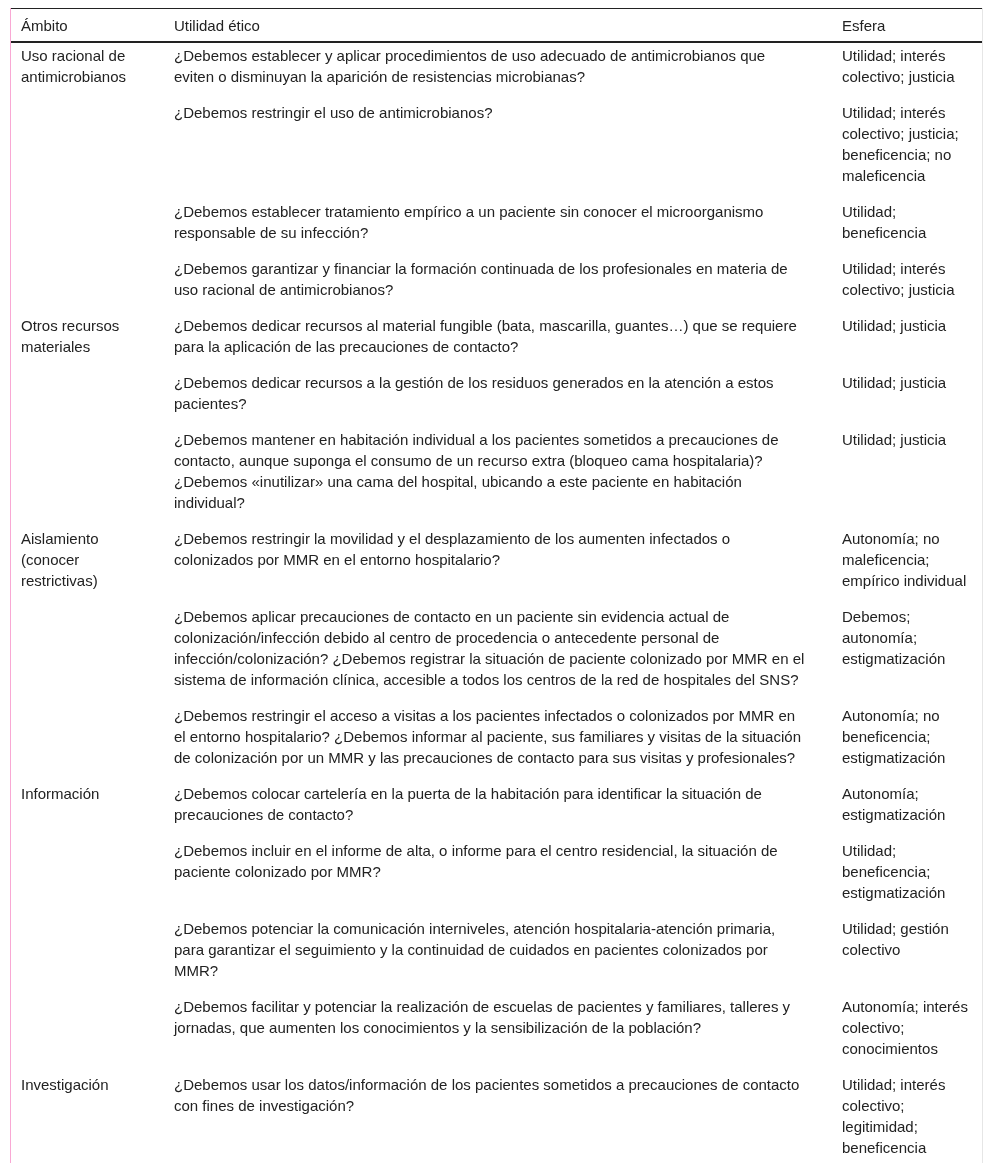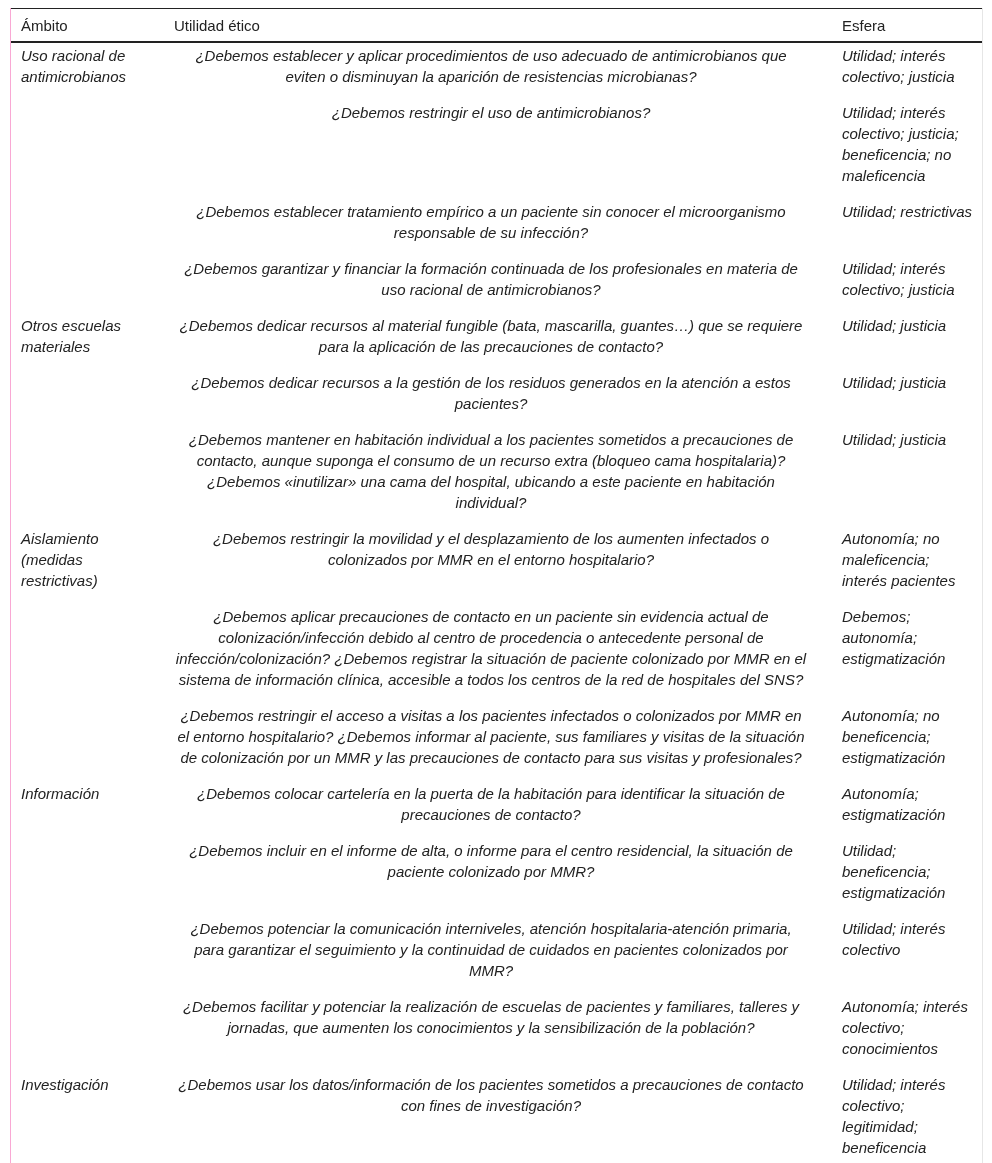--- a/index.html
+++ b/index.html
@@ -4,30 +4,30 @@
 <style>
   html, body { margin: 0; padding: 0; background: #ffffff; }
   body { width: 992px; height: 1163px; position: relative; overflow: hidden;
          font-family: "Liberation Sans", sans-serif; font-size: 15px; color: #222; }
   .frame { position: absolute; left: 10px; top: 8px; width: 971px;
            border-left: 1px solid #f9a8d4; border-right: 1px solid #e6e6e6; }
   table { border-collapse: collapse; width: 100%; table-layout: fixed; }
   thead tr { border-top: 1px solid #222; border-bottom: 2px solid #222; }
   tbody { border-bottom: 2px solid #222; }
   th { font-weight: normal; text-align: left; padding: 6px 10px 5px 10px; line-height: 21px; }
-  td { vertical-align: top; padding: 14px 10px 1px 10px; line-height: 21px; font-style: italic; }
+  td { vertical-align: top; padding: 14px 10px 1px 10px; line-height: 21px; }
   tbody tr.first td { padding-top: 2px; }
   tbody tr.last td { padding-bottom: 8px; }
   col.c1 { width: 153px; }
   col.c2 { width: 662px; }
   col.c3 { width: 156px; }
   td.ambito { padding-left: 10px; }
   td.esfera { padding-left: 16px; padding-right: 6px; }
   th.esfera { padding-left: 16px; }
-  td.problema { padding-right: 18px; text-align: center; }
+  td.problema { padding-right: 18px; }
 </style>
 </head>
 <body>
 
 <div class="frame">
   <table>
     <colgroup>
         <col class="c1">
         <col class="c2">
         <col class="c3">
@@ -44,64 +44,64 @@
           <td class="ambito" rowspan="4">Uso racional de antimicrobianos</td>
           <td class="problema">¿Debemos establecer y aplicar procedimientos de uso adecuado de antimicrobianos que eviten o disminuyan la aparición de resistencias microbianas?</td>
           <td class="esfera">Utilidad; interés colectivo; justicia</td>
         </tr>
         <tr>
           <td class="problema">¿Debemos restringir el uso de antimicrobianos?</td>
           <td class="esfera">Utilidad; interés colectivo; justicia; beneficencia; no maleficencia</td>
         </tr>
         <tr>
           <td class="problema">¿Debemos establecer tratamiento empírico a un paciente sin conocer el microorganismo responsable de su infección?</td>
-          <td class="esfera">Utilidad; restrictivas</td>
+          <td class="esfera">Utilidad; beneficencia</td>
         </tr>
         <tr>
           <td class="problema">¿Debemos garantizar y financiar la formación continuada de los profesionales en materia de uso racional de antimicrobianos?</td>
           <td class="esfera">Utilidad; interés colectivo; justicia</td>
         </tr>
         <tr>
-          <td class="ambito" rowspan="3">Otros escuelas materiales</td>
+          <td class="ambito" rowspan="3">Otros recursos materiales</td>
           <td class="problema">¿Debemos dedicar recursos al material fungible (bata, mascarilla, guantes…) que se requiere para la aplicación de las precauciones de contacto?</td>
           <td class="esfera">Utilidad; justicia</td>
         </tr>
         <tr>
           <td class="problema">¿Debemos dedicar recursos a la gestión de los residuos generados en la atención a estos pacientes?</td>
           <td class="esfera">Utilidad; justicia</td>
         </tr>
         <tr>
           <td class="problema">¿Debemos mantener en habitación individual a los pacientes sometidos a precauciones de contacto, aunque suponga el consumo de un recurso extra (bloqueo cama hospitalaria)? ¿Debemos «inutilizar» una cama del hospital, ubicando a este paciente en habitación individual?</td>
           <td class="esfera">Utilidad; justicia</td>
         </tr>
         <tr>
-          <td class="ambito" rowspan="3">Aislamiento (medidas restrictivas)</td>
+          <td class="ambito" rowspan="3">Aislamiento (conocer restrictivas)</td>
           <td class="problema">¿Debemos restringir la movilidad y el desplazamiento de los aumenten infectados o colonizados por MMR en el entorno hospitalario?</td>
-          <td class="esfera">Autonomía; no maleficencia; interés pacientes</td>
+          <td class="esfera">Autonomía; no maleficencia; empírico individual</td>
         </tr>
         <tr>
           <td class="problema">¿Debemos aplicar precauciones de contacto en un paciente sin evidencia actual de colonización/infección debido al centro de procedencia o antecedente personal de infección/colonización? ¿Debemos registrar la situación de paciente colonizado por MMR en el sistema de información clínica, accesible a todos los centros de la red de hospitales del SNS?</td>
           <td class="esfera">Debemos; autonomía; estigmatización</td>
         </tr>
         <tr>
           <td class="problema">¿Debemos restringir el acceso a visitas a los pacientes infectados o colonizados por MMR en el entorno hospitalario? ¿Debemos informar al paciente, sus familiares y visitas de la situación de colonización por un MMR y las precauciones de contacto para sus visitas y profesionales?</td>
           <td class="esfera">Autonomía; no beneficencia; estigmatización</td>
         </tr>
         <tr>
           <td class="ambito" rowspan="4">Información</td>
           <td class="problema">¿Debemos colocar cartelería en la puerta de la habitación para identificar la situación de precauciones de contacto?</td>
           <td class="esfera">Autonomía; estigmatización</td>
         </tr>
         <tr>
           <td class="problema">¿Debemos incluir en el informe de alta, o informe para el centro residencial, la situación de paciente colonizado por MMR?</td>
           <td class="esfera">Utilidad; beneficencia; estigmatización</td>
         </tr>
         <tr>
           <td class="problema">¿Debemos potenciar la comunicación interniveles, atención hospitalaria-atención primaria, para garantizar el seguimiento y la continuidad de cuidados en pacientes colonizados por MMR?</td>
-          <td class="esfera">Utilidad; interés colectivo</td>
+          <td class="esfera">Utilidad; gestión colectivo</td>
         </tr>
         <tr>
           <td class="problema">¿Debemos facilitar y potenciar la realización de escuelas de pacientes y familiares, talleres y jornadas, que aumenten los conocimientos y la sensibilización de la población?</td>
           <td class="esfera">Autonomía; interés colectivo; conocimientos</td>
         </tr>
         <tr class=" last">
           <td class="ambito" rowspan="1">Investigación</td>
           <td class="problema">¿Debemos usar los datos/información de los pacientes sometidos a precauciones de contacto con fines de investigación?</td>
           <td class="esfera">Utilidad; interés colectivo; legitimidad; beneficencia</td>
         </tr>

